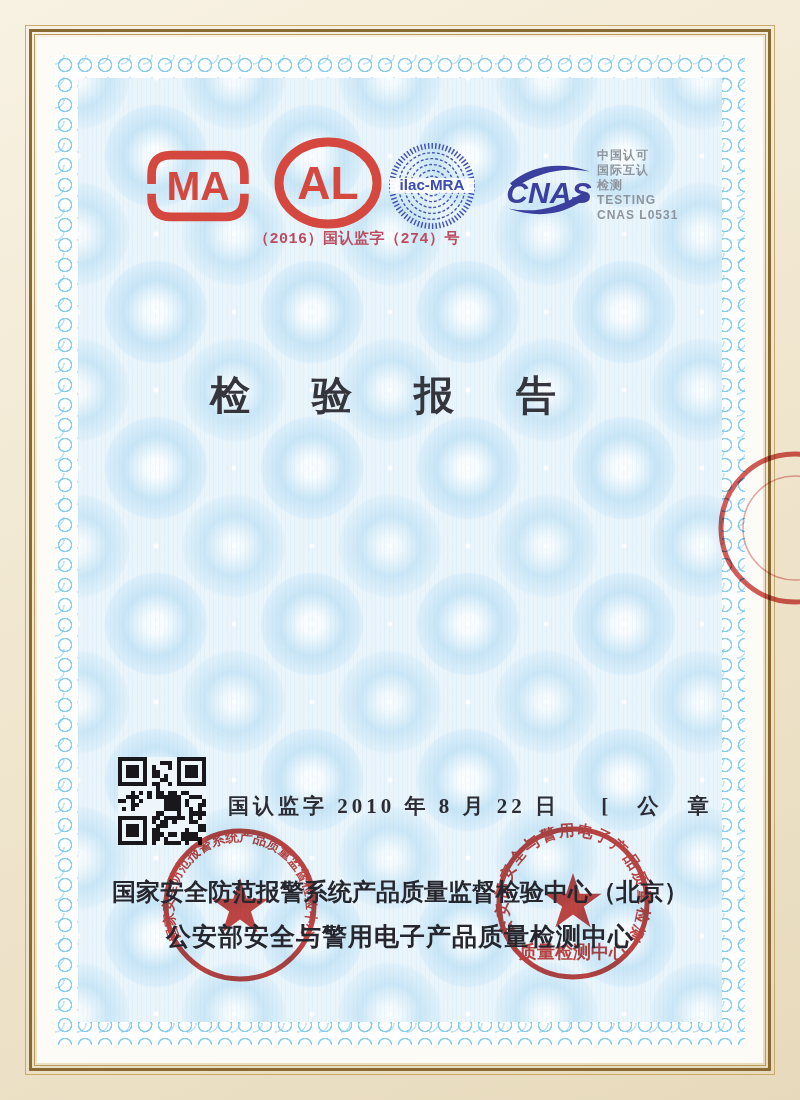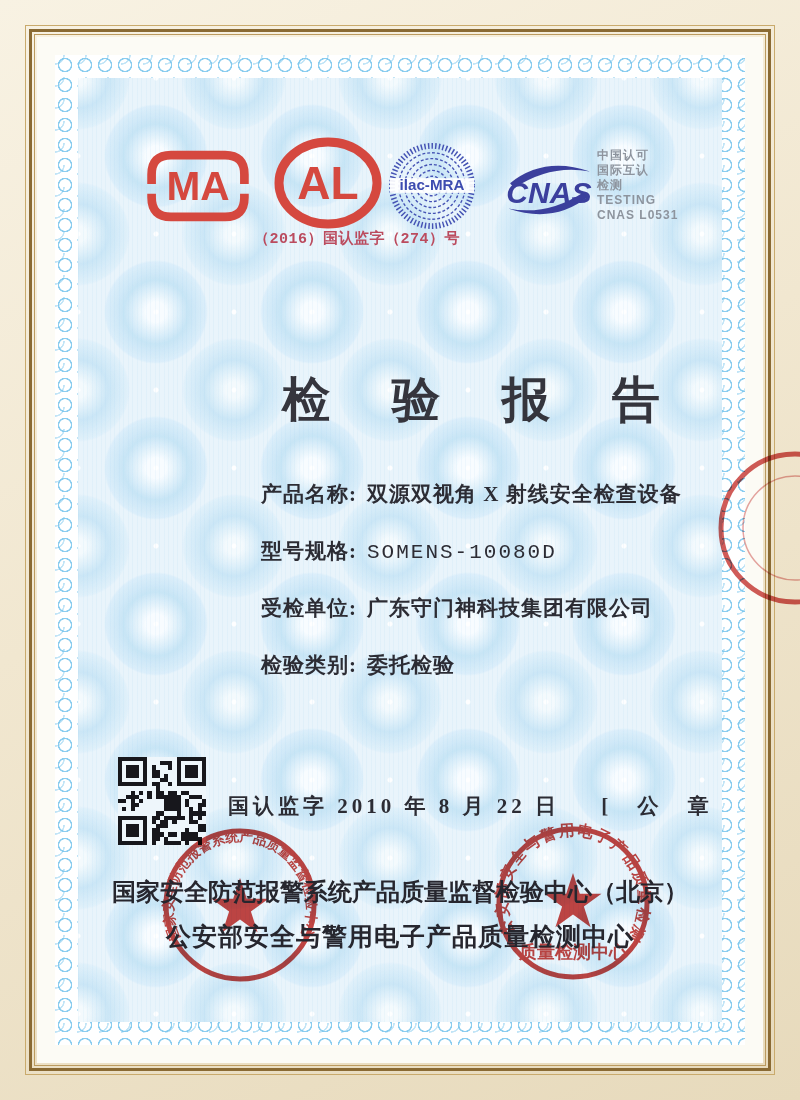--- a/index.html
+++ b/index.html
@@ -37,21 +37,21 @@
   .logo-cnas{left:412px;top:76px;width:118px;height:72px;}
   .cnas-cap{position:absolute;left:519px;top:70px;font-family:"Liberation Sans",sans-serif;
     font-size:12px;line-height:15px;color:#8d949e;font-weight:bold;letter-spacing:1px;}
   
   .codes{position:absolute;left:74px;top:141px;font-family:"Liberation Sans",sans-serif;
     font-weight:bold;font-size:15px;line-height:20px;color:#e4463b;letter-spacing:1px;}
   .approval{position:absolute;left:176px;top:151px;font-family:Liberation Mono, monospace;
     font-weight:bold;font-size:15px;color:#bb4b5e;letter-spacing:.5px;}
   .report-no{position:absolute;right:6px;top:180px;font-size:20px;color:#30303a;letter-spacing:2px;}
   
-  .title{position:absolute;left:0;right:0;top:290px;text-align:right;font-size:48px;font-weight:bold;
+  .title{position:absolute;left:0;right:0;top:290px;text-align:center;font-size:40px;font-weight:bold;
     color:#35353d;letter-spacing:62px;padding-left:28px;white-space:nowrap;}
   .fields{position:absolute;left:183px;top:402px;}
   .field{height:57px;font-size:21px;color:#2c2c34;font-weight:bold;white-space:nowrap;letter-spacing:1px;}
   .field .val{margin-left:10px;}
   .val-mono{font-family:"Liberation Mono","DejaVu Sans Mono",monospace;font-weight:normal;letter-spacing:2px;}
   
   .qr{position:absolute;left:40px;top:679px;width:88px;height:88px;display:grid;
     grid-template-columns:repeat(21,1fr);grid-template-rows:repeat(21,1fr);background:#eef6fb;}
   .qr span{width:100%;height:100%;}
   .qr span.d{background:#17171c;}
@@ -115,34 +115,20 @@
     <div>检测</div>
     <div>TESTING</div>
     <div>CNAS L0531</div>
   </div>
 
   <div class="approval">（2016）国认监字（274）号</div>
 
 
   <div class="title">检验报告</div>
 
-  <div class="fields">
-    <div class="field">
-      <span>产品名称:</span><span class="val">双源双视角 X 射线安全检查设备</span>
-    </div>
-    <div class="field">
-      <span>型号规格:</span><span class="val val-mono">SOMENS-10080D</span>
-    </div>
-    <div class="field">
-      <span>受检单位:</span><span class="val">广东守门神科技集团有限公司</span>
-    </div>
-    <div class="field">
-      <span>检验类别:</span><span class="val">委托检验</span>
-    </div>
-  </div>
 
   <div class="qr">
       <span class="d"></span>
       <span class="d"></span>
       <span class="d"></span>
       <span class="d"></span>
       <span class="d"></span>
       <span class="d"></span>
       <span class="d"></span>
       <span></span>

